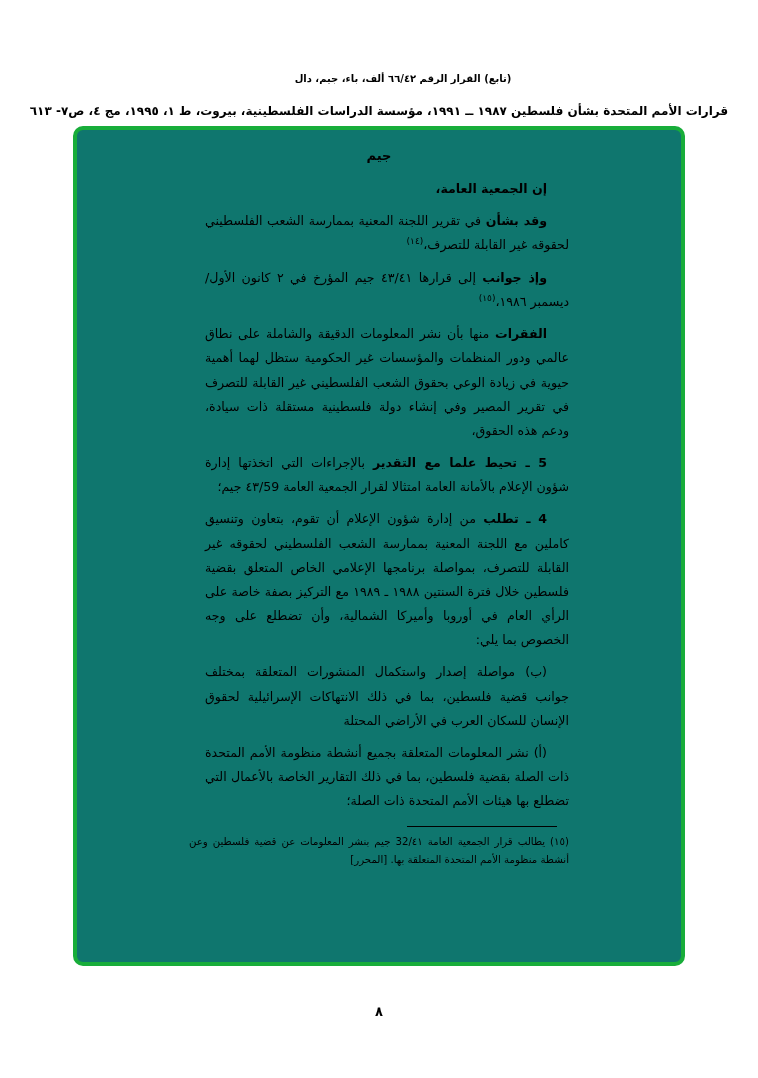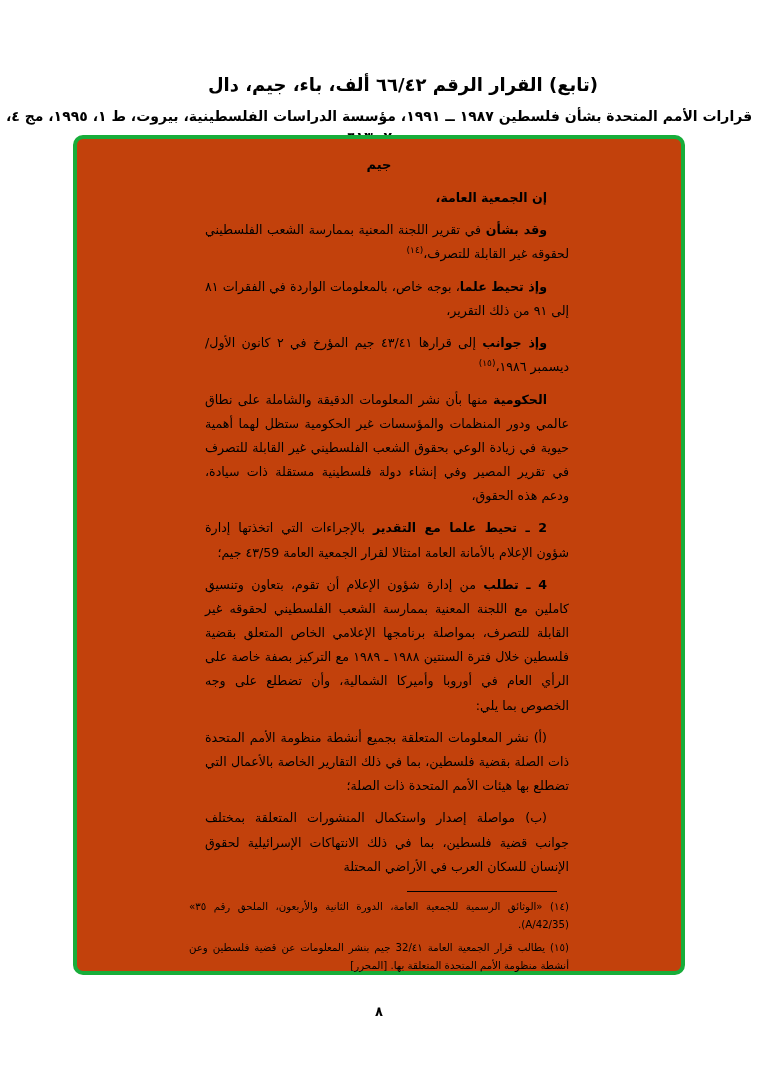--- a/index.html
+++ b/index.html
@@ -21,44 +21,44 @@
     background: #ffffff;
   }
   .header-block {
     position: absolute;
     top: 72px;
     left: 0;
     right: 0;
     text-align: center;
   }
   .doc-title {
-    font-size: 18px;
+    font-size: 10px;
     font-weight: bold;
     letter-spacing: 0.2px;
     line-height: 1.4;
     direction: rtl;
     padding-left: 48px;
   }
   .doc-subtitle {
-    margin-top: 9px;
-    font-size: 14px;
+    margin-top: 16px;
+    font-size: 12px;
     font-weight: bold;
     line-height: 1.5;
     direction: rtl;
   }
   .green-frame {
     position: absolute;
-    top: 135px;
+    top: 126px;
     left: 73px;
     width: 612px;
     height: 840px;
     border: 4px solid #18ad3a;
     border-radius: 10px;
     box-sizing: border-box;
-    background: #c2410c;
+    background: #0f766e;
   }
   .content {
     position: absolute;
     top: 12px;
     right: 22px;
     left: 22px;
     bottom: 12px;
     direction: rtl;
   }
   .section-label {
@@ -136,56 +136,49 @@
       <div class="body-col">
 
         <p class="para indent">
           <span class="b">إن الجمعية العامة،</span><span></span>
         </p>
 
         <p class="para indent">
           <span class="b">وقد بشأن</span><span> في تقرير اللجنة المعنية بممارسة الشعب الفلسطيني لحقوقه  غير القابلة للتصرف،</span><span class="sup">(١٤)</span>
         </p>
 
-        <p class="para indent">
-          <span class="b">وإذ تحيط علما</span><span>، بوجه خاص، بالمعلومات الواردة في الفقرات ٨١ إلى ٩١ من ذلك التقرير،</span>
-        </p>
 
         <p class="para indent">
           <span class="b">وإذ جوانب</span><span> إلى قرارها ٤٣/٤١ جيم المؤرخ في ٢ كانون الأول/ ديسمبر ١٩٨٦،</span><span class="sup">(١٥)</span>
         </p>
 
         <p class="para indent">
-          <span class="b">الحكومية</span><span> منها بأن نشر المعلومات الدقيقة والشاملة على نطاق عالمي ودور المنظمات والمؤسسات غير الحكومية ستظل لهما أهمية حيوية في زيادة الوعي بحقوق الشعب الفلسطيني غير القابلة للتصرف في تقرير المصير وفي إنشاء دولة فلسطينية مستقلة ذات سيادة،  ودعم هذه الحقوق،</span>
+          <span class="b">الفقرات</span><span> منها بأن نشر المعلومات الدقيقة والشاملة على نطاق عالمي ودور المنظمات والمؤسسات غير الحكومية ستظل لهما أهمية حيوية في زيادة الوعي بحقوق الشعب الفلسطيني غير القابلة للتصرف في تقرير المصير وفي إنشاء دولة فلسطينية مستقلة ذات سيادة،  ودعم هذه الحقوق،</span>
         </p>
 
         <p class="para indent">
-          <span class="b">2 ـ تحيط علما مع التقدير</span><span> بالإجراءات التي اتخذتها إدارة شؤون الإعلام بالأمانة العامة امتثالا لقرار الجمعية العامة ٤٣/59 جيم؛</span>
+          <span class="b">5 ـ تحيط علما مع التقدير</span><span> بالإجراءات التي اتخذتها إدارة شؤون الإعلام بالأمانة العامة امتثالا لقرار الجمعية العامة ٤٣/59 جيم؛</span>
         </p>
 
         <p class="para indent">
           <span class="b">4 ـ تطلب</span><span> من إدارة شؤون الإعلام أن تقوم، بتعاون وتنسيق كاملين مع اللجنة المعنية بممارسة الشعب الفلسطيني لحقوقه غير القابلة للتصرف، بمواصلة برنامجها الإعلامي الخاص المتعلق بقضية فلسطين خلال فترة السنتين ١٩٨٨ ـ ١٩٨٩ مع التركيز بصفة خاصة على الرأي العام في أوروبا وأميركا الشمالية، وأن تضطلع على وجه الخصوص بما يلي:</span>
         </p>
 
         <p class="para indent">
-          <span>(أ) نشر المعلومات المتعلقة بجميع أنشطة منظومة الأمم المتحدة ذات الصلة بقضية فلسطين، بما في ذلك التقارير الخاصة بالأعمال التي تضطلع بها هيئات الأمم المتحدة ذات الصلة؛</span>
+          <span>(ب) مواصلة إصدار واستكمال المنشورات المتعلقة بمختلف جوانب قضية فلسطين، بما في ذلك الانتهاكات الإسرائيلية لحقوق الإنسان للسكان العرب في الأراضي المحتلة</span>
         </p>
 
         <p class="para indent">
-          <span>(ب) مواصلة إصدار واستكمال المنشورات المتعلقة بمختلف جوانب قضية فلسطين، بما في ذلك الانتهاكات الإسرائيلية لحقوق الإنسان للسكان العرب في الأراضي المحتلة</span>
+          <span>(أ) نشر المعلومات المتعلقة بجميع أنشطة منظومة الأمم المتحدة ذات الصلة بقضية فلسطين، بما في ذلك التقارير الخاصة بالأعمال التي تضطلع بها هيئات الأمم المتحدة ذات الصلة؛</span>
         </p>
 
         <div class="rule"></div>
       </div>
 
       <div class="footnotes">
-        <p class="fn">
-          <span>(١٤)</span>
-          <span>«الوثائق الرسمية للجمعية العامة، الدورة الثانية والأربعون، الملحق رقم ٣٥» (A/42/35).</span>
-        </p>
         <p class="fn">
           <span>(١٥)</span>
           <span>يطالب قرار الجمعية العامة 32/٤١ جيم بنشر المعلومات عن قضية فلسطين وعن أنشطة منظومة الأمم المتحدة المتعلقة بها.  [المحرر]</span>
         </p>
       </div>
 
     </div>
   </div>
 
   <div class="page-number">٨</div>

